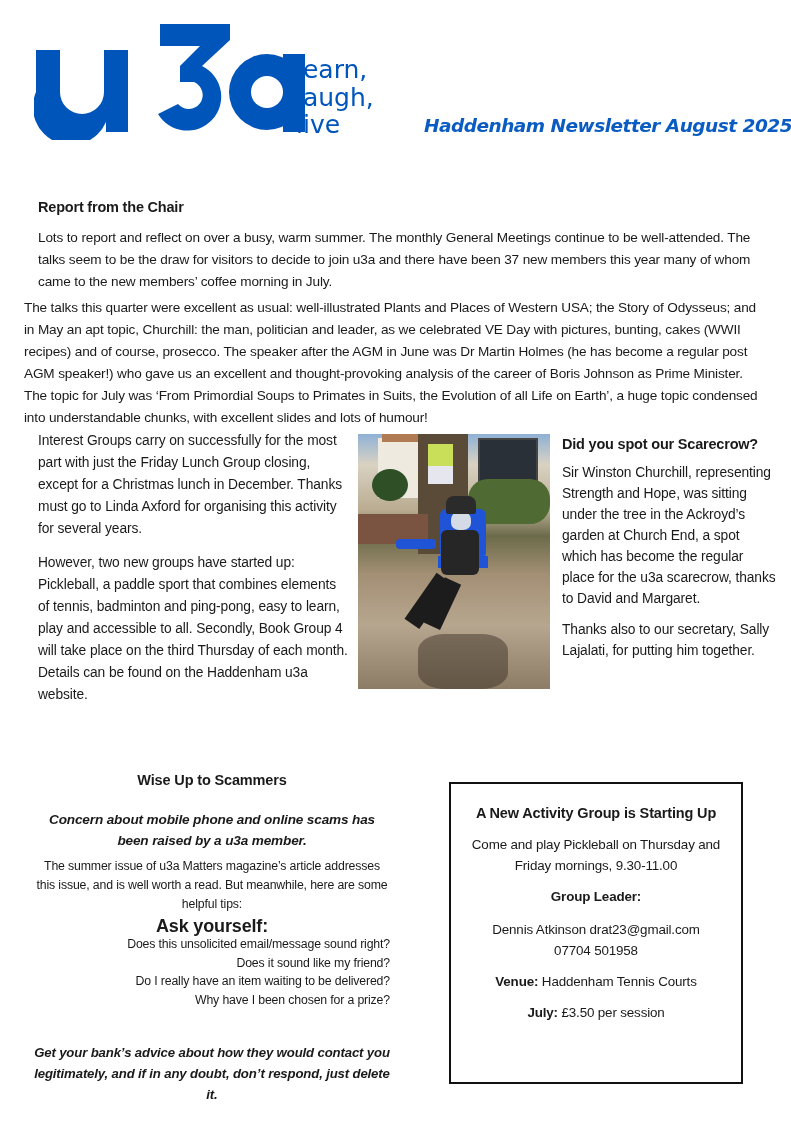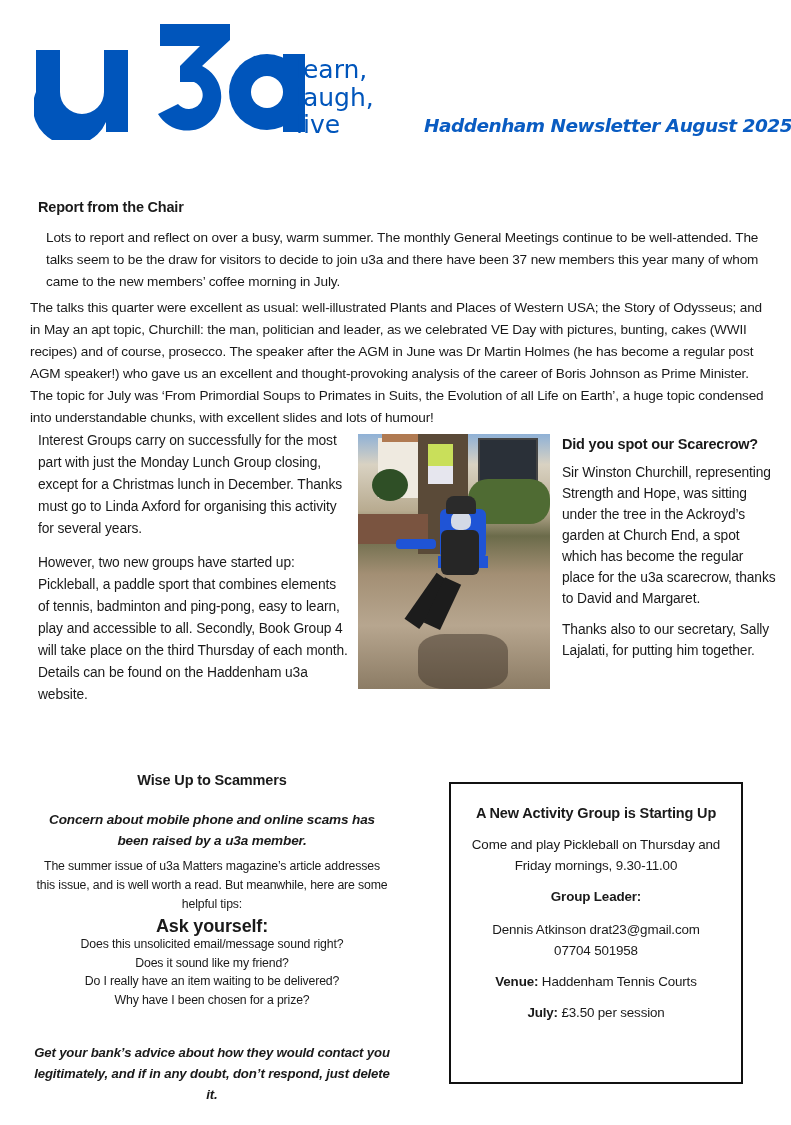--- a/index.html
+++ b/index.html
@@ -11,22 +11,22 @@
   .logo svg { display: block; }
   .newsletter-title {
     position: absolute; left: 424px; top: 115px;
     font-family: "DejaVu Sans", sans-serif; font-style: italic; font-weight: bold;
     font-size: 18.5px; color: #0a5cc2; letter-spacing: -0.5px; white-space: nowrap;
   }
 
   
   .text { font-family: "Liberation Sans", sans-serif; font-size: 13.6px; line-height: 22px; color: #1a1a1a; letter-spacing: -0.15px; }
   .h-chair { position: absolute; left: 38px; top: 196px; font-weight: bold; font-size: 14.5px; letter-spacing: -0.2px; }
-  .p-chair1 { position: absolute; left: 46px; top: 227px; width: 730px; }
-  .p-chair2 { position: absolute; left: 30px; top: 297px; width: 735px; }
+  .p-chair1 { position: absolute; left: 38px; top: 227px; width: 730px; }
+  .p-chair2 { position: absolute; left: 24px; top: 297px; width: 735px; }
 
   .col-left { position: absolute; left: 38px; top: 430px; width: 310px; font-size: 13.8px; line-height: 22px; letter-spacing: -0.1px; }
   .col-left p { margin-bottom: 12px; }
 
   .photo {
     position: absolute; left: 358px; top: 434px; width: 192px; height: 255px; overflow: hidden;
     background: linear-gradient(180deg, #8fb1d6 0%, #d9d2c2 12%, #b8ab90 30%, #6b6b4a 40%, #a38f74 55%, #b7a68f 75%, #8c7c65 100%);
   }
   .photo .house { position: absolute; left: 20px; top: 4px; width: 45px; height: 60px; background: #efeae0; }
   .photo .roof { position: absolute; left: 24px; top: 0; width: 40px; height: 8px; background: #b07a52; }
@@ -50,21 +50,21 @@
   .h-scarecrow { position: absolute; left: 562px; top: 433px; font-weight: bold; font-size: 14.5px; letter-spacing: -0.2px; }
   .col-right { position: absolute; left: 562px; top: 462px; width: 215px; font-size: 13.8px; line-height: 21px; letter-spacing: -0.1px; }
   .col-right p { margin-bottom: 10px; }
 
   
   .scam { position: absolute; left: 34px; top: 770px; width: 356px; text-align: center; }
   .scam-title { font-weight: bold; font-size: 14.5px; line-height: 20px; margin-bottom: 19px; }
   .scam-sub { font-weight: bold; font-style: italic; font-size: 13.6px; line-height: 21px; margin-bottom: 6px; }
   .scam-intro { font-size: 12.3px; line-height: 19px; margin-bottom: 3px; }
   .scam-ask { font-weight: bold; font-size: 18px; line-height: 18px; }
-  .scam-q { font-size: 12.3px; line-height: 18.5px; }
+  .scam-q { font-size: 12.3px; line-height: 18.5px; text-align: right; }
   .scam-foot { position: absolute; left: 34px; top: 1042px; width: 356px; text-align: center; font-weight: bold; font-style: italic; font-size: 13.2px; line-height: 21px; }
 
   
   .activity {
     position: absolute; left: 449px; top: 782px; width: 294px; height: 302px;
     border: 2.5px solid #111; text-align: center; padding: 18px 16px 12px 16px;
   }
   .act-title { font-weight: bold; font-size: 14.5px; line-height: 22px; margin-bottom: 10px; }
   .act-body { font-size: 13.4px; line-height: 21px; margin-bottom: 10px; }
   .act-label { font-weight: bold; font-size: 13.4px; line-height: 21px; margin-bottom: 12px; }
@@ -91,21 +91,21 @@
     <text x="262" y="113" font-family="DejaVu Sans, sans-serif" font-size="25" fill="#0055BB">live</text>
   </svg>
 </div>
 <div class="newsletter-title">Haddenham Newsletter August 2025</div>
 
 <div class="text h-chair">Report from the Chair</div>
 <p class="text p-chair1">Lots to report and reflect on over a busy, warm summer. The monthly General Meetings continue to be well-attended. The talks seem to be the draw for visitors to decide to join u3a and there have been 37 new members this year many of whom came to the new members’ coffee morning in July.</p>
 <p class="text p-chair2"> The talks this quarter were excellent as usual: well-illustrated Plants and Places of Western USA; the Story of Odysseus; and in May an apt topic, Churchill: the man, politician and leader, as we celebrated VE Day with pictures, bunting, cakes (WWII recipes) and of course, prosecco. The speaker after the AGM in June was Dr Martin Holmes (he has become a regular post AGM speaker!) who gave us an excellent and thought-provoking analysis of the career of Boris Johnson as Prime Minister. The topic for July was ‘From Primordial Soups to Primates in Suits, the Evolution of all Life on Earth’, a huge topic condensed into understandable chunks, with excellent slides and lots of humour!</p>
 
 <div class="text col-left">
-  <p>Interest Groups carry on successfully for the most part with just the Monday Lunch Group closing, except for a Christmas lunch in December. Thanks must go to Linda Axford for organising this activity for several years.</p>
+  <p>Interest Groups carry on successfully for the most part with just the Friday Lunch Group closing, except for a Christmas lunch in December. Thanks must go to Linda Axford for organising this activity for several years.</p>
   <p>However, two new groups have started up: Pickleball, a paddle sport that combines elements of tennis, badminton and ping-pong, easy to learn, play and accessible to all. Secondly, Book Group 4 will take place on the third Thursday of each month. Details can be found on the Haddenham u3a website.</p>
 </div>
 
 <div class="photo" title="Churchill scarecrow seated in a blue folding chair under a tree">
   <div class="house"></div>
   <div class="roof"></div>
   <div class="trunk"></div>
   <div class="window"></div>
   <div class="greenery"></div>
   <div class="bush"></div>

